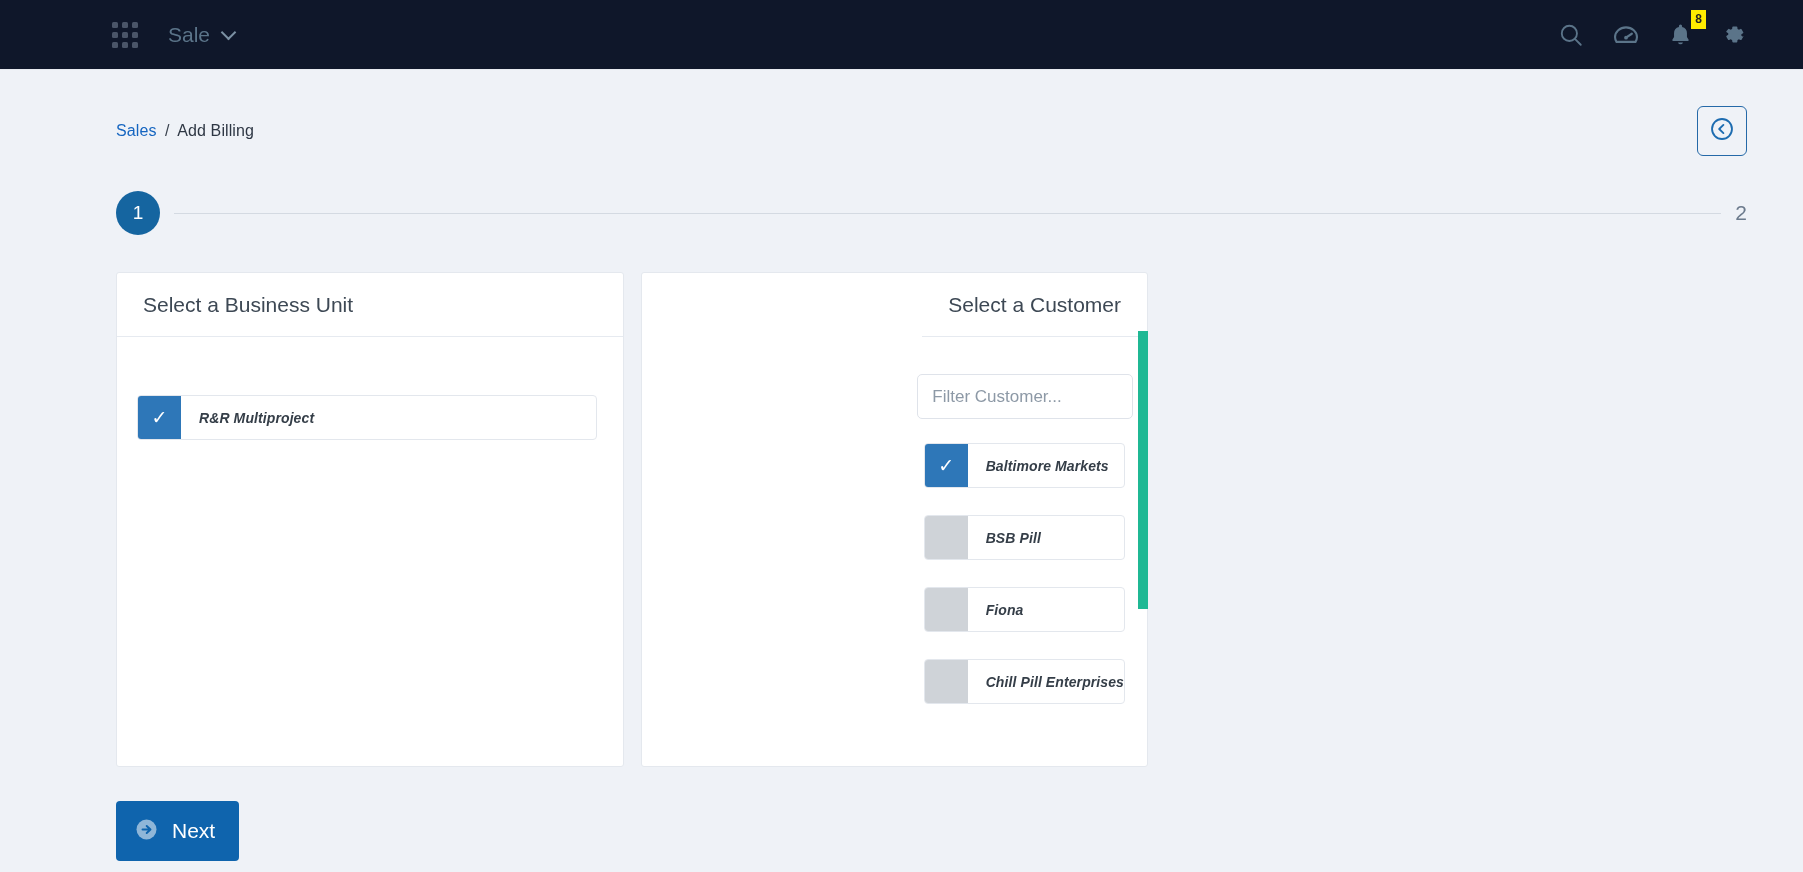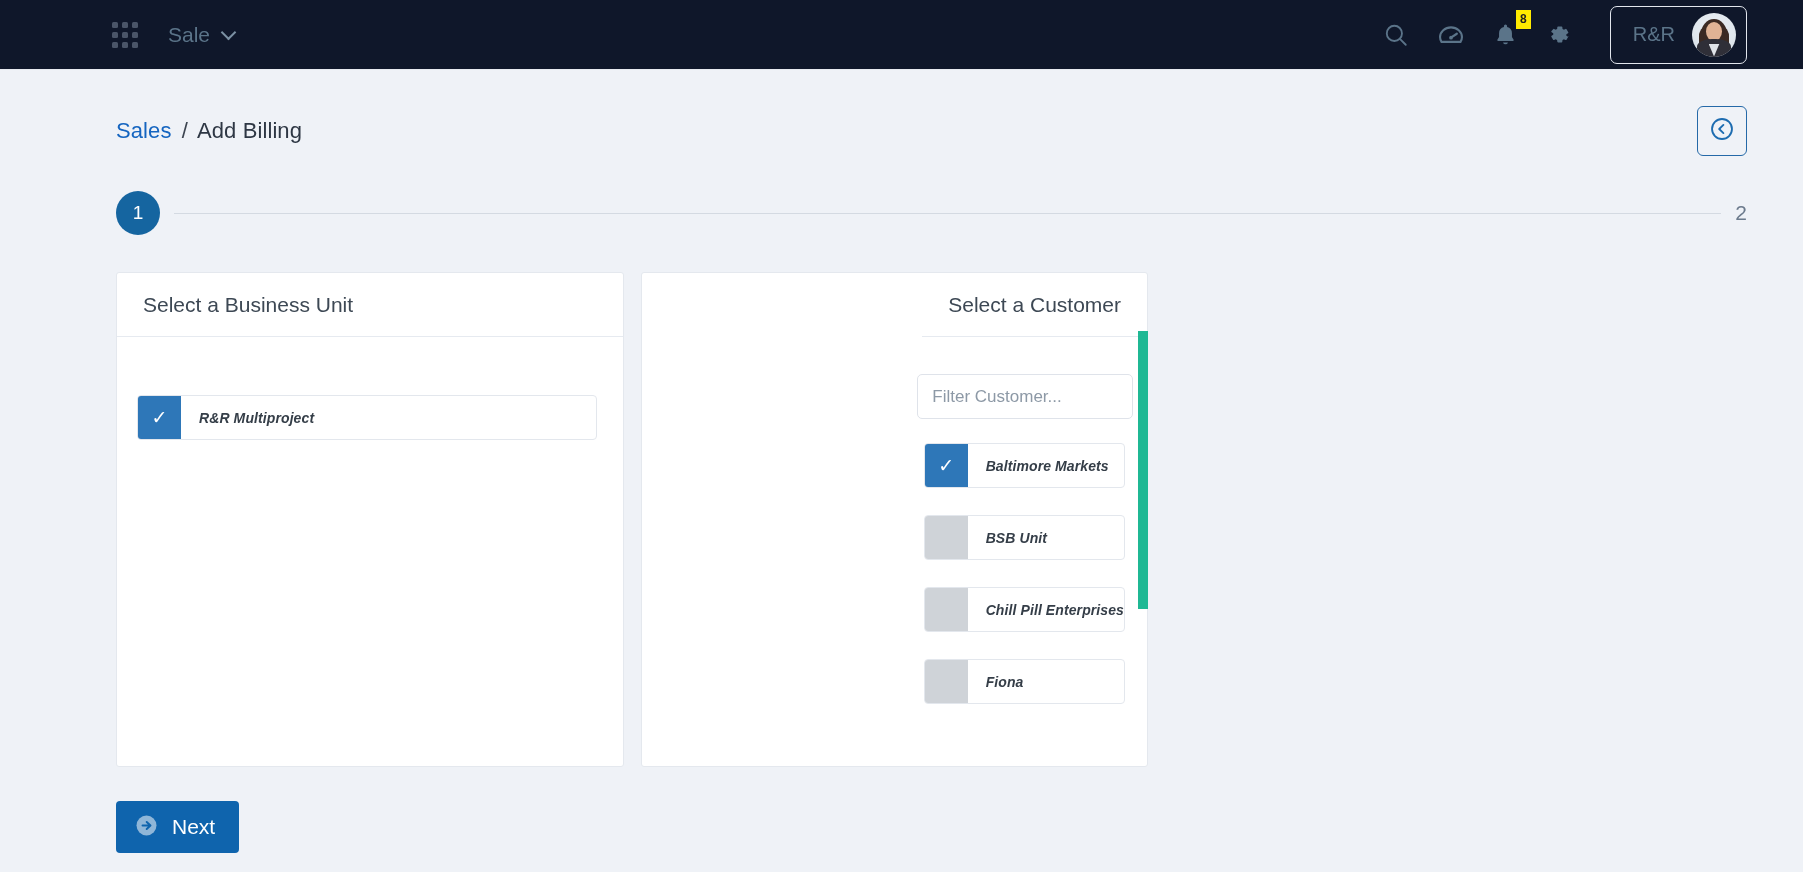--- a/index.html
+++ b/index.html
@@ -115,21 +115,21 @@
 
   
   .page { padding: 0 0 0 116px; }
 
   .crumb-row {
     display: flex;
     align-items: center;
     padding-top: 36px;
     padding-right: 56px;
   }
-  .crumb { font-size: 22px; font-weight: 400; letter-spacing: .1px; text-align: center; }
+  .crumb { font-size: 16px; font-weight: 400; letter-spacing: .1px; text-align: center; }
   .crumb .lnk { color: #1565c0; cursor: pointer; }
   .crumb .sep { color: #3c4450; margin: 0 4px; }
   .crumb .cur { color: #2e3744; }
 
   .back-btn {
     margin-left: auto;
     width: 50px; height: 50px;
     border: 1px solid #2569a8;
     border-radius: 6px;
     background: transparent;
@@ -242,21 +242,21 @@
     background: #1fb894;
     cursor: pointer;
   }
 
   
   .next-btn {
     margin-top: 34px;
     background: #0f64ad;
     border: none;
     border-radius: 4px;
-    height: 52px;
+    height: 60px;
     padding: 0 24px 0 18px;
     display: inline-flex;
     align-items: center;
     gap: 13px;
     cursor: pointer;
     font-family: "Liberation Sans", sans-serif;
   }
   .next-btn .lab { color: #fff; font-size: 21px; }
 </style>
 </head>
@@ -303,30 +303,20 @@
       <span class="badge">8</span>
     </span>
 
     <span class="nav-ic">
       <svg width="26" height="26" viewBox="0 0 24 24" fill="#5b7489">
         <path d="M12 8.3a3.7 3.7 0 100 7.4 3.7 3.7 0 000-7.4zm0 5.6a1.9 1.9 0 110-3.8 1.9 1.9 0 010 3.8z"></path>
         <path d="M20.3 13.6l-1.5-.9a6.9 6.9 0 000-1.4l1.5-.9a.7.7 0 00.26-.92l-1.6-2.77a.7.7 0 00-.9-.3l-1.6.68a7 7 0 00-1.2-.7l-.2-1.72a.7.7 0 00-.7-.62h-3.2a.7.7 0 00-.7.62l-.2 1.72c-.42.19-.82.42-1.2.7l-1.6-.68a.7.7 0 00-.9.3L4.94 8.46a.7.7 0 00.26.92l1.5.9a6.9 6.9 0 000 1.4l-1.5.9a.7.7 0 00-.26.92l1.6 2.77a.7.7 0 00.9.3l1.6-.68c.38.28.78.51 1.2.7l.2 1.72c.4.36.34.62.7.62h3.2a.7.7 0 00.7-.62l.2-1.72c.42-.19.82-.42 1.2-.7l1.6.68a.7.7 0 00.9-.3l1.6-2.77a.7.7 0 00-.26-.92z"></path>
       </svg>
     </span>
 
-    <div class="userbox">
-      <span class="uname">R&amp;R</span>
-      <span class="avatar">
-        <span class="hair"></span>
-          <span class="face"></span>
-          <span class="hair2"></span>
-        <span class="body"></span>
-          <span class="shirt"></span>
-      </span>
-    </div>
   </div>
 </div>
 
 <div class="page">
 
   <div class="crumb-row">
     <div class="crumb">
       <span class="lnk">Sales</span>
       <span class="sep">/</span>
       <span class="cur">Add Billing</span>
@@ -367,29 +357,29 @@
         <div class="filter-row">
           <input class="filter-input" type="text" placeholder="Filter Customer..." style="">
         </div>
         <div class="cu-list">
           <div class="opt sel">
             <span class="box">✓</span>
             <span class="lbl">Baltimore Markets</span>
           </div>
           <div class="opt">
             <span class="box"></span>
-            <span class="lbl">BSB Unit</span>
+            <span class="lbl">BSB Pill</span>
+          </div>
+          <div class="opt">
+            <span class="box"></span>
+            <span class="lbl">Fiona</span>
           </div>
           <div class="opt">
             <span class="box"></span>
             <span class="lbl">Chill Pill Enterprises</span>
-          </div>
-          <div class="opt">
-            <span class="box"></span>
-            <span class="lbl">Fiona</span>
           </div>
         </div>
       </div>
       <div class="scroll-track">
         <div class="scroll-thumb"></div>
       </div>
     </div>
 
   </div>
 

